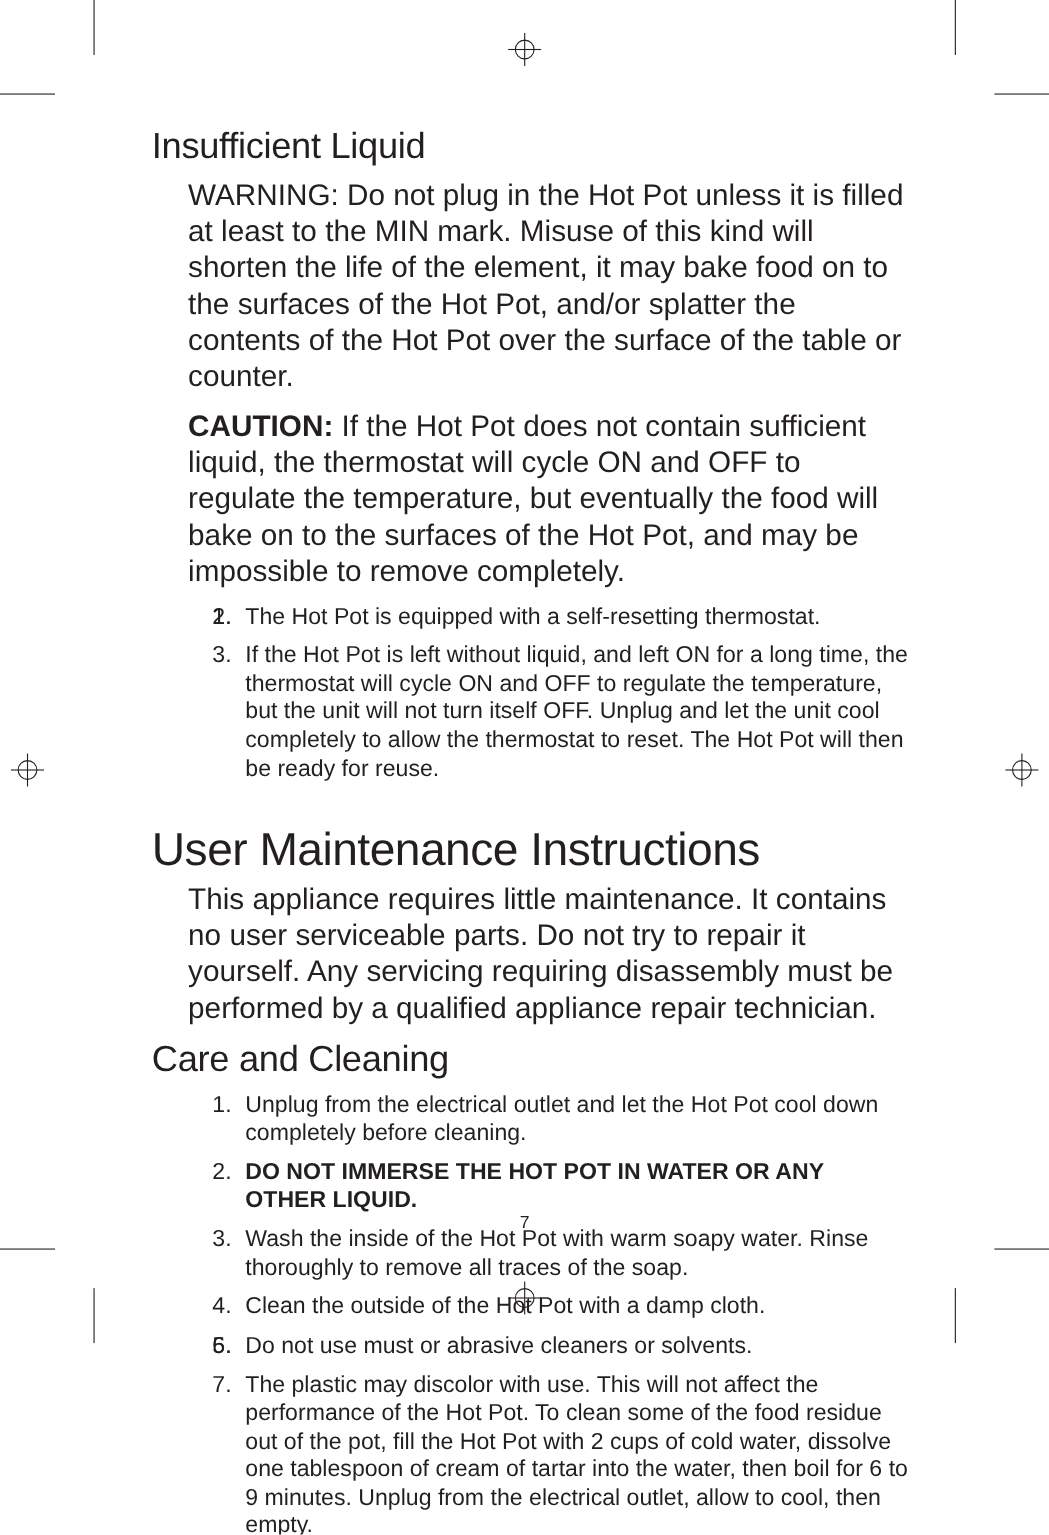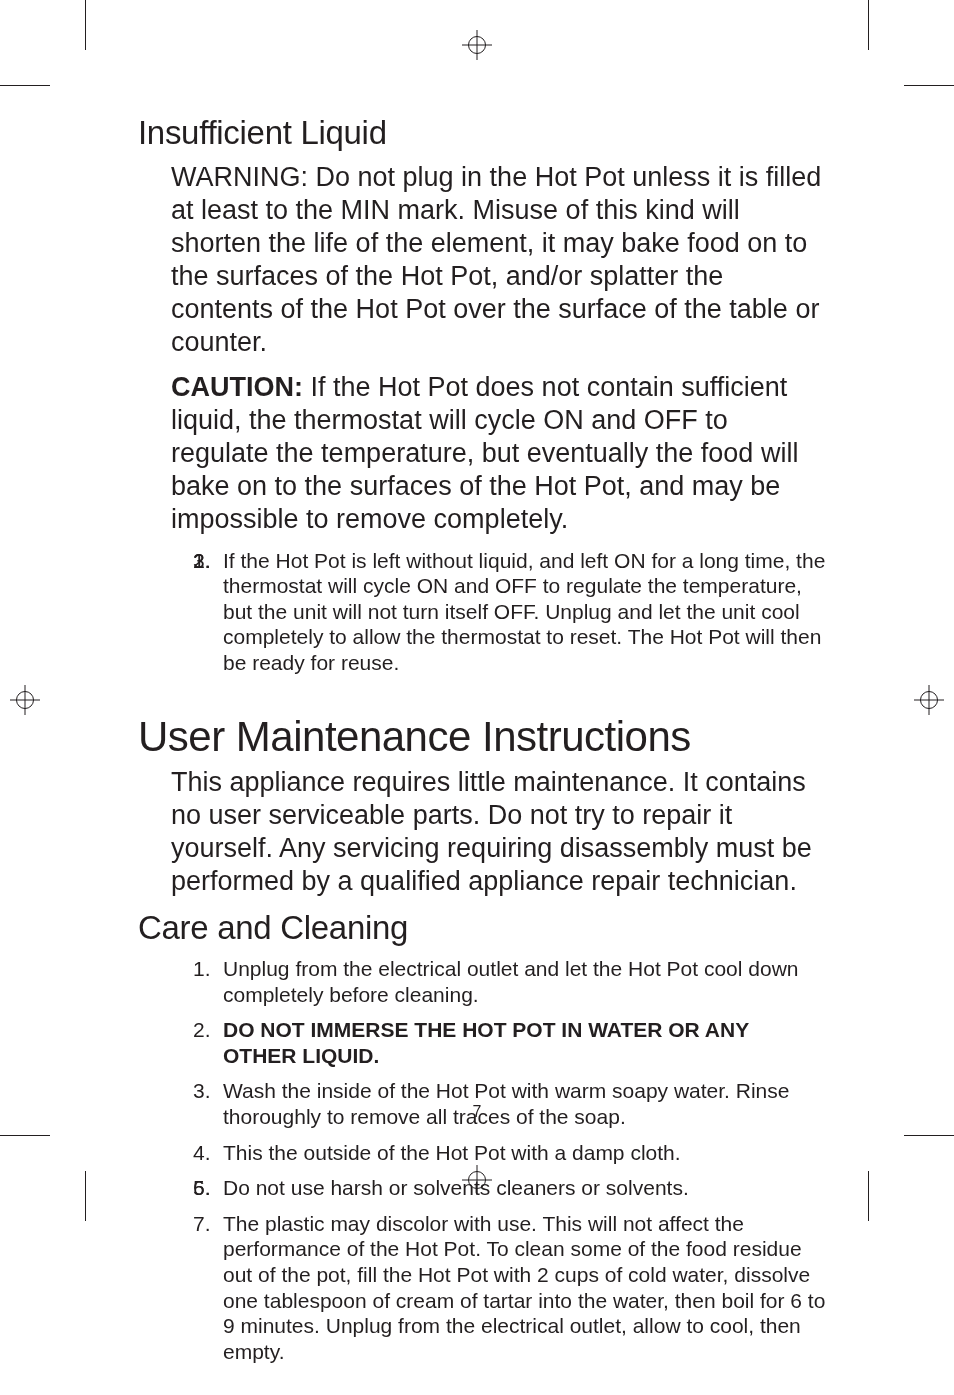--- a/index.html
+++ b/index.html
@@ -75,33 +75,33 @@
       <div class="v"></div>
     </div>
 
   <div class="content">
 
     <h2 class="section">Insufficient Liquid</h2>
     <p class="body">WARNING: Do not plug in the Hot Pot unless it is filled at least to the MIN mark. Misuse of this kind will shorten the life of the element, it may bake food on to the surfaces of the Hot Pot, and/or splatter the contents of the Hot Pot over the surface of the table or counter.</p>
     <p class="body"><b>CAUTION:</b><span> If the Hot Pot does not contain sufficient liquid, the thermostat will cycle ON and OFF to regulate the temperature, but eventually the food will bake on to the surfaces of the Hot Pot, and may be impossible to remove completely.</span></p>
     <ol class="list">
       <li><span class="num">1.</span></li>
-      <li><span class="num">2.</span></li>
+      <li><span class="num">2.</span><span>The Hot Pot is equipped with a self-resetting thermostat.</span></li>
       <li><span class="num">3.</span><span>If the Hot Pot is left without liquid, and left ON for a long time, the thermostat will cycle ON and OFF to regulate the temperature, but the unit will not turn itself OFF. Unplug and let the unit cool completely to allow the thermostat to reset. The Hot Pot will then be ready for reuse.</span></li>
     </ol>
 
     <h1 class="big">User Maintenance Instructions</h1>
     <p class="body">This appliance requires little maintenance. It contains no user serviceable parts. Do not try to repair it yourself. Any servicing requiring disassembly must be performed by a qualified appliance repair technician.</p>
 
     <h2 class="section" style="">Care and Cleaning</h2>
     <ol class="list">
       <li><span class="num">1.</span><span>Unplug from the electrical outlet and let the Hot Pot cool down completely before cleaning.</span></li>
       <li><span class="num">2.</span><b>DO NOT IMMERSE THE HOT POT IN WATER OR ANY OTHER LIQUID.</b></li>
       <li><span class="num">3.</span><span>Wash the inside of the Hot Pot with warm soapy water. Rinse thoroughly to remove all traces of the soap.</span></li>
-      <li><span class="num">4.</span><span>This the outside of the Hot Pot with a damp cloth.</span></li>
+      <li><span class="num">4.</span><span>Clean the outside of the Hot Pot with a damp cloth.</span></li>
       <li><span class="num">5.</span></li>
-      <li><span class="num">6.</span><span>Do not use harsh or solvents cleaners or solvents.</span></li>
+      <li><span class="num">6.</span><span>Do not use must or abrasive cleaners or solvents.</span></li>
       <li><span class="num">7.</span><span>The plastic may discolor with use. This will not affect the performance of the Hot Pot. To clean some of the food residue out of the pot, fill the Hot Pot with 2 cups of cold water, dissolve one tablespoon of cream of tartar into the water, then boil for 6 to 9 minutes. Unplug from the electrical outlet, allow to cool, then empty.</span></li>
     </ol>
   </div>
 
   <div class="page-num">7</div>
 </div>
 
 </body></html>

